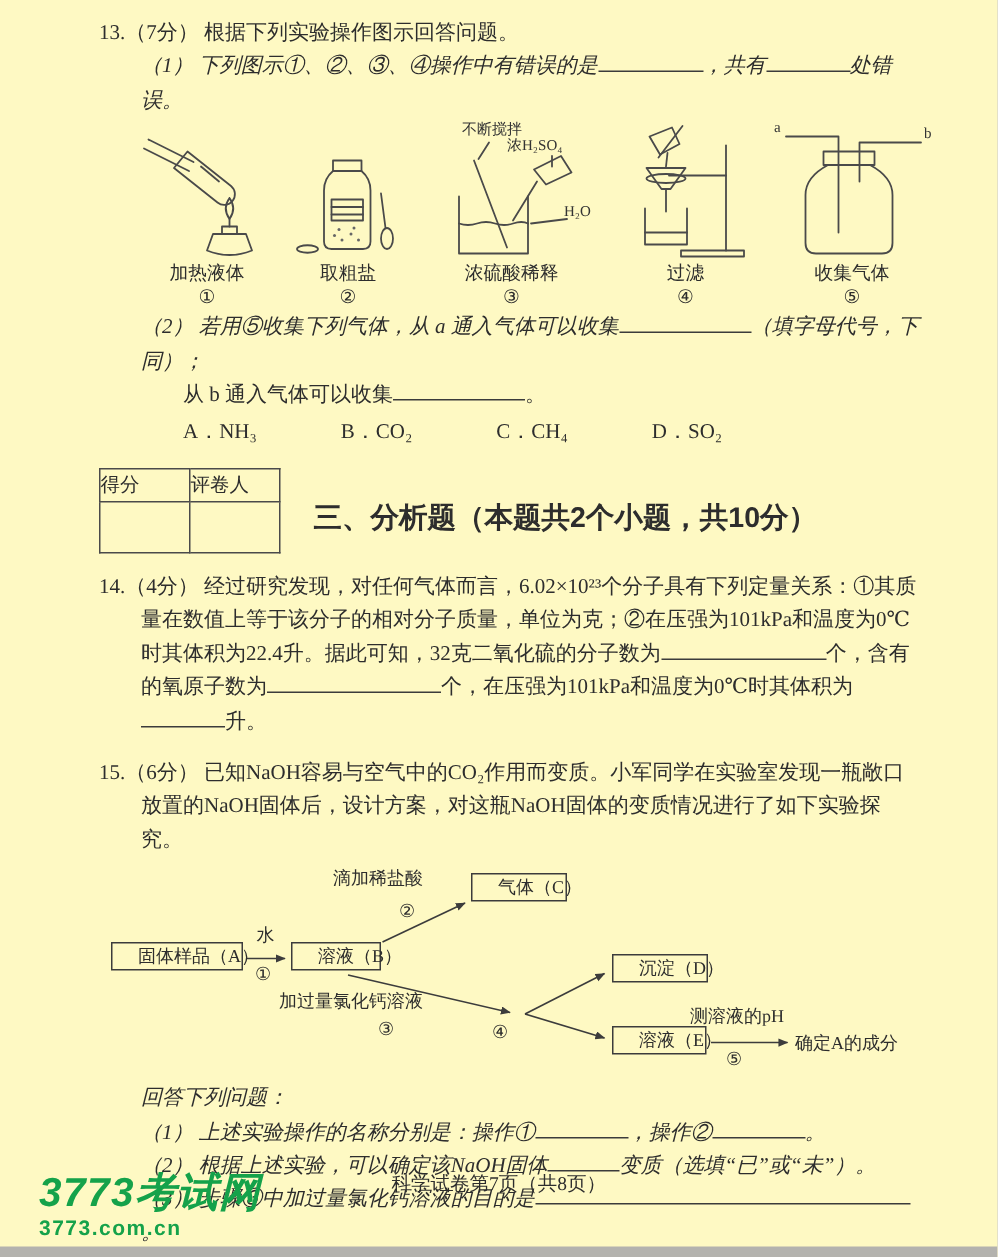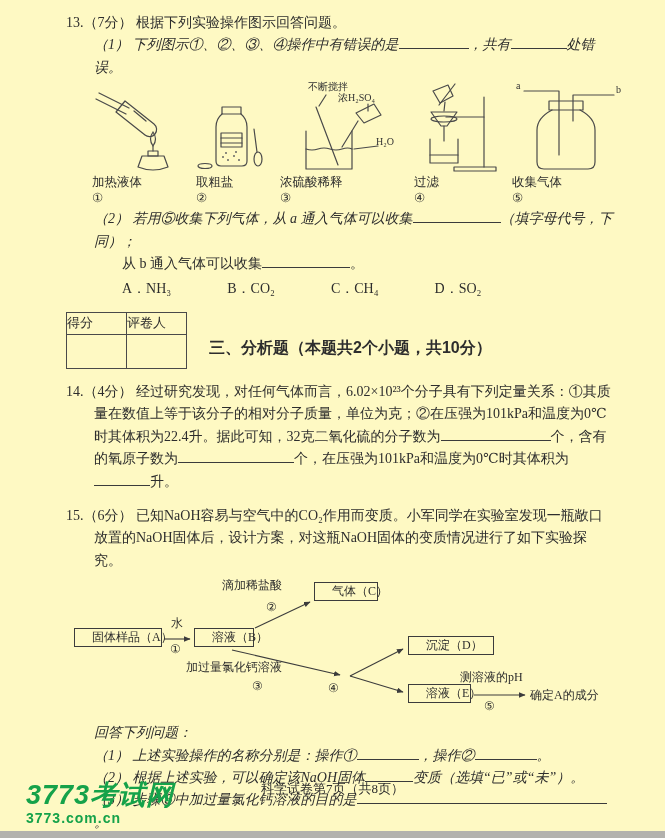--- a/index.html
+++ b/index.html
@@ -13,38 +13,38 @@
   .content { padding:12px 50px 0 66px; }
   .hang { padding-left:28px; text-indent:-28px; }
   .sub { margin-left:28px;font-style:italic; }
   .cont2 { margin-left:56px; }
   .blank { display:inline-block; height:0.95em; border-bottom:1px solid #3b3b3b; vertical-align:baseline; }
   .w48{width:48px}.w56{width:56px}.w62{width:62px}.w70{width:70px}.w84{width:84px}
   .w88{width:88px}.w110{width:110px}.w116{width:116px}.w250{width:250px}
 
   
   .figures { display:flex; align-items:flex-end; gap:12px; margin:4px 0 2px 26px; }
-  .figure { }
+  .figure { text-align:center; }
   .fig-canvas { position:relative; }
   .fig-canvas svg { display:block; }
   .fig-cap { font-size:12.5px; line-height:1.25; }
   .fig-num { font-size:12.5px; line-height:1.25; }
   .fig-lbl { position:absolute; font-size:10px; line-height:1.1; white-space:nowrap; color:#333; }
   .ln { stroke:#4a4a4a; stroke-width:1.2; fill:none; stroke-linecap:round; stroke-linejoin:round; }
   .dot { fill:#666; stroke:none; }
 
   .opts { display:flex; gap:56px; margin:2px 0 0 56px; }
 
   
   .score-row { display:flex; align-items:flex-end; margin:12px 0 0 0; }
   .score-table { border-collapse:collapse; }
   .score-table td { border:1px solid #4a4a4a; font-size:13px; text-align:left; padding:0; }
   .score-table tr:first-child td { width:60px; height:22px; }
   .score-table tr.empty-row td { height:34px; }
-  .section-title { font-weight:bold; margin:0 0 8px 22px; font-size:16px;
+  .section-title { font-weight:bold; margin:0 0 8px 22px; font-size:19px;
     font-family:"Liberation Sans","DejaVu Sans",sans-serif; }
 
   .mt { margin-top:12px; }
 
   
   .flow { position:relative; width:545px; height:142px; margin:6px 0 2px 8px;
     font-size:12px; line-height:1.2; }
   .flow svg.flow-svg { position:absolute; left:0; top:0; }
   .fbox { position:absolute; border:1px solid #3c3c3c; padding:1px 17px; text-align:center;
     white-space:nowrap; background:transparent; }
@@ -233,21 +233,21 @@
       <div class="fbox" style="left:0;top:50px;width:88px">固体样品（A）</div>
       <span class="flbl" style="left:97px;top:38px">水</span>
       <span class="flbl" style="left:96px;top:64px">①</span>
       <div class="fbox" style="left:120px;top:50px;width:60px">溶液（B）</div>
       <span class="flbl" style="left:148px;top:0">滴加稀盐酸</span>
       <span class="flbl" style="left:192px;top:22px">②</span>
       <div class="fbox" style="left:240px;top:4px;width:64px">气体（C）</div>
       <span class="flbl" style="left:112px;top:82px">加过量氯化钙溶液</span>
       <span class="flbl" style="left:178px;top:101px">③</span>
       <span class="flbl" style="left:254px;top:103px">④</span>
-      <div class="fbox" style="left:334px;top:58px;width:86px">沉淀（D）</div>
+      <div class="fbox" style="left:334px;top:58px;width:64px">沉淀（D）</div>
       <div class="fbox" style="left:334px;top:106px;width:63px">溶液（E）</div>
       <span class="flbl" style="left:386px;top:92px">测溶液的pH</span>
       <span class="flbl" style="left:410px;top:121px">⑤</span>
       <span class="flbl" style="left:456px;top:110px">确定A的成分</span>
     </div>
 
     <div class="sub">回答下列问题：</div>
 
     <div class="sub">
       <span>（1） 上述实验操作的名称分别是：操作①</span><span class="blank w62"></span><span>，操作②</span><span class="blank w62"></span><span>。</span>

